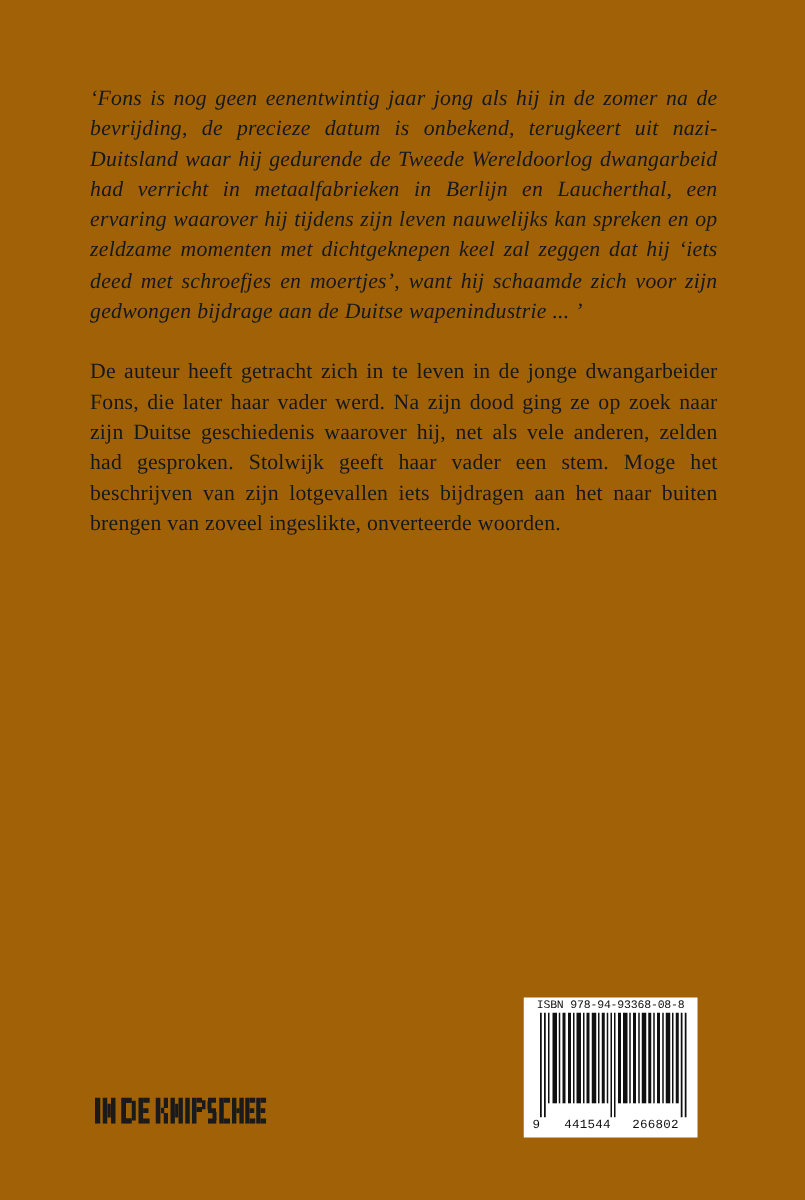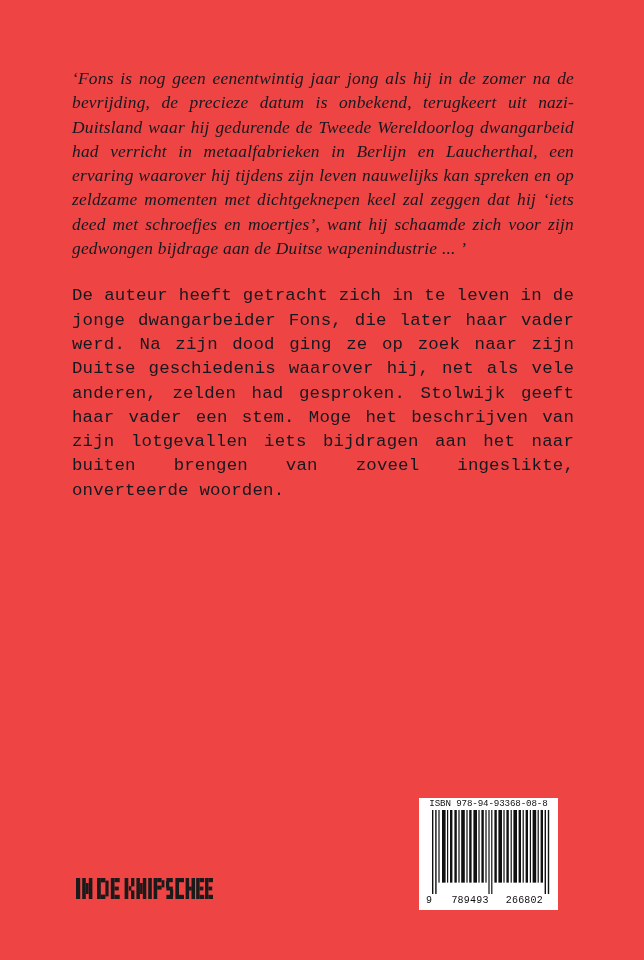--- a/index.html
+++ b/index.html
@@ -12,21 +12,21 @@
     background: #bfc7d4;
     font-family: "Liberation Serif", "DejaVu Serif", serif;
     overflow: hidden;
     position: relative;
   }
 
   .cover {
     position: relative;
     width: 644px;
     height: 960px;
-    background: #ef4444;
+    background: #a16207;
   }
 
   
   .blurb {
     position: absolute;
     left: 72px;
     top: 66px;
     width: 502px;
   }
 
@@ -44,21 +44,20 @@
   }
 
   .para.quote {
     font-style: italic;
     margin-bottom: 24px;
     letter-spacing: 0.012em;
   }
 
   .para:last-child {
     margin-bottom: 0;
-    font-family: Liberation Mono, monospace;
   }
 
   
   .publisher-logo {
     position: absolute;
     left: 76px;
     top: 878px;
     height: 21px;
     display: flex;
     align-items: stretch;
@@ -242,18 +241,18 @@
           <rect x="115.6" y="0" width="2.4" height="64"></rect>
 
           <rect x="119.6" y="0" width="1.4" height="74"></rect>
           <rect x="122.8" y="0" width="1.4" height="74"></rect>
         </g>
       </svg>
     </div>
 
     <div class="ean-line">
       <span class="g1">9</span>
-      <span class="g2">789493</span>
+      <span class="g2">441544</span>
       <span class="g3">266802</span>
     </div>
   </div>
 
 </div>
 
 </body></html>

